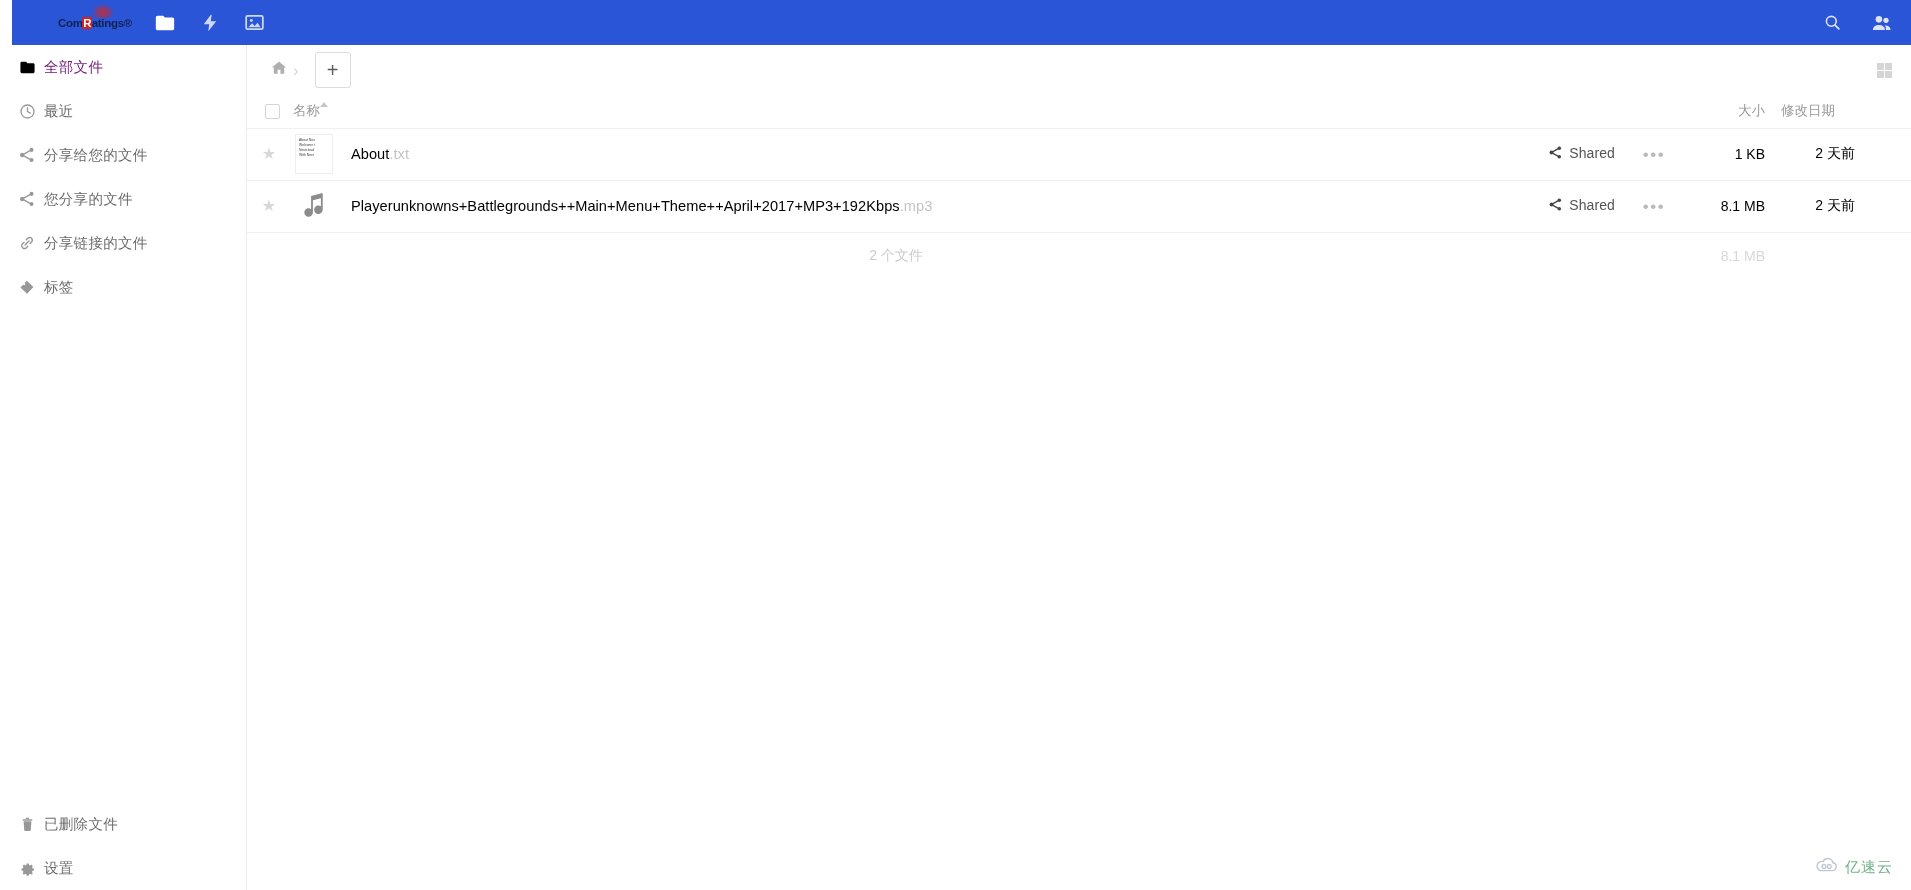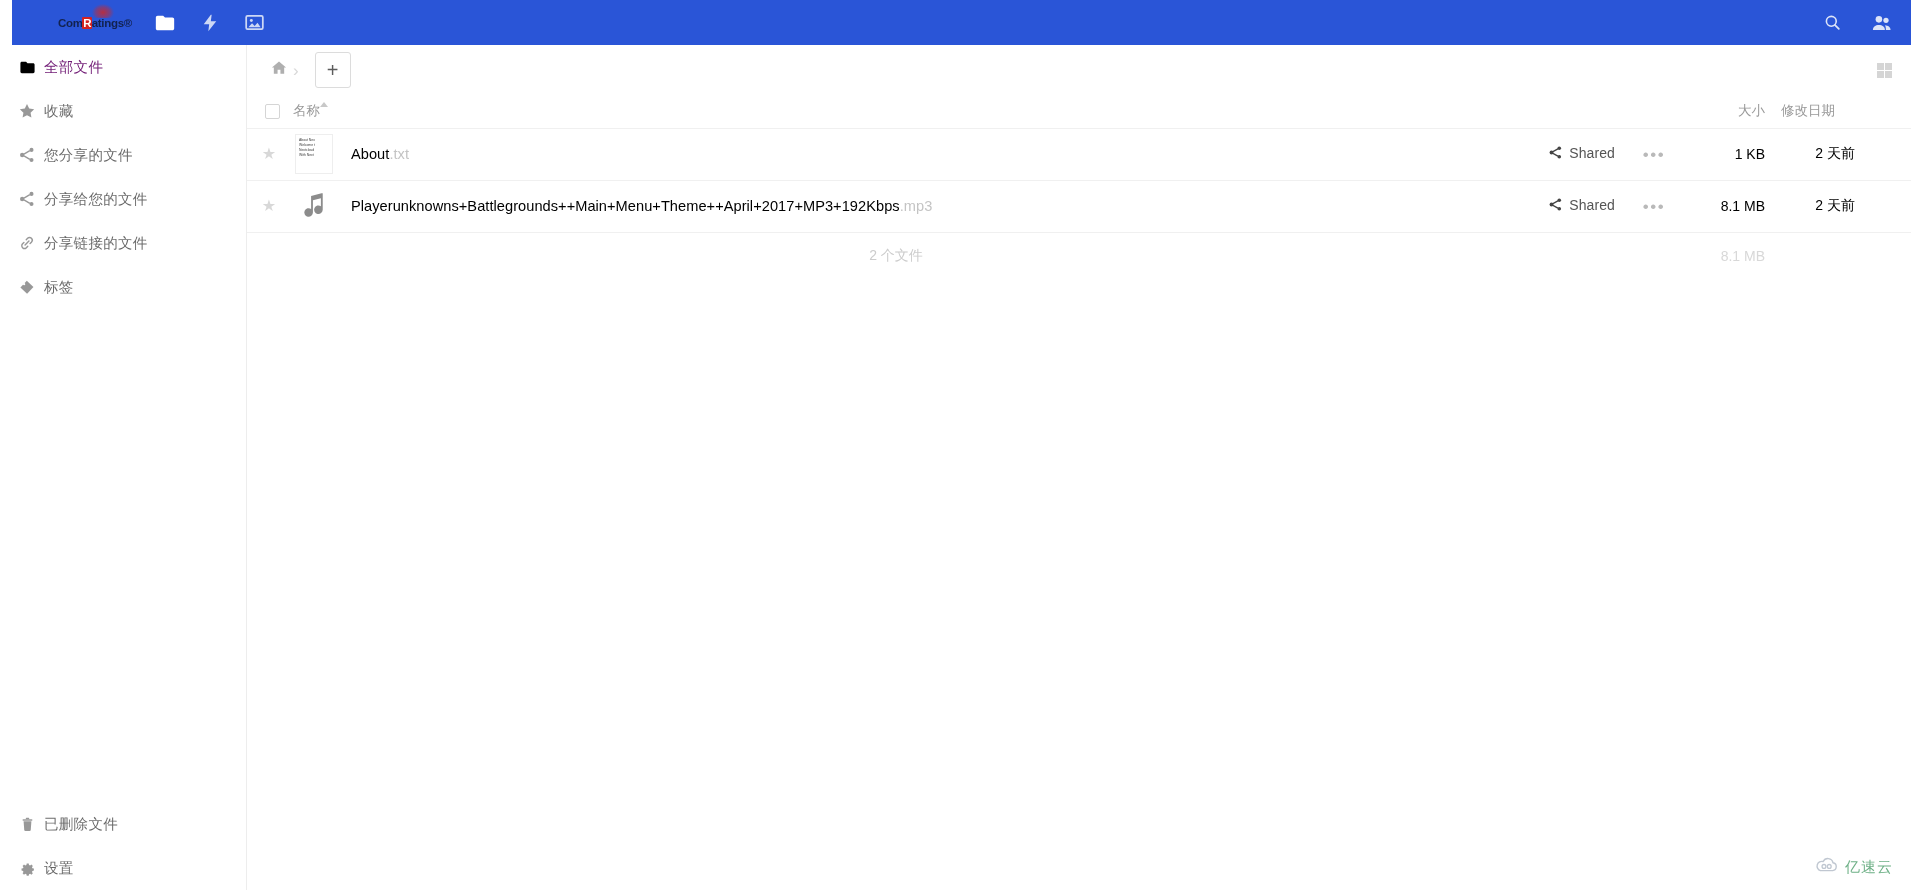--- a/index.html
+++ b/index.html
@@ -526,54 +526,55 @@
 
     <li class="nav-item selected">
       <span class="nav-icon">
         <svg width="17" height="17" viewBox="0 0 24 24">
             <path fill="#000000" d="M10 4H4c-1.1 0-2 .9-2 2v12c0 1.1.9 2 2 2h16c1.1 0 2-.9 2-2V8c0-1.1-.9-2-2-2h-8l-2-2z"></path>
           </svg>
       </span>
       <span class="nav-label">全部文件</span>
     </li>
 
-
     <li class="nav-item">
       <span class="nav-icon">
-        <svg width="18" height="18" viewBox="0 0 24 24">
-            <path fill="#555" d="M12 2.6l2.95 5.98 6.6.96-4.78 4.65 1.13 6.57L12 17.66l-5.9 3.1 1.13-6.57L2.45 9.54l6.6-.96z"></path>
-          </svg>
-      </span>
-      <span class="nav-label">收藏</span>
+        <svg width="17" height="17" viewBox="0 0 24 24">
+          <circle cx="12" cy="12" r="9.2" fill="none" stroke="#555" stroke-width="1.9"></circle>
+          <path d="M12 6.6V12l4 2.3" fill="none" stroke="#555" stroke-width="1.9" stroke-linecap="round" stroke-linejoin="round"></path>
+        </svg>
+      </span>
+      <span class="nav-label">最近</span>
     </li>
+
 
     <li class="nav-item">
       <span class="nav-icon">
         <svg width="18" height="18" viewBox="0 0 24 24">
           <circle cx="18" cy="5.2" r="2.7" fill="#555"></circle>
           <circle cx="5.6" cy="12" r="2.9" fill="#555"></circle>
           <circle cx="18" cy="18.8" r="2.7" fill="#555"></circle>
           <line x1="7.9" y1="10.7" x2="15.8" y2="6.3" stroke="#555" stroke-width="1.9"></line>
           <line x1="7.9" y1="13.3" x2="15.8" y2="17.7" stroke="#555" stroke-width="1.9"></line>
         </svg>
       </span>
-      <span class="nav-label">您分享的文件</span>
+      <span class="nav-label">分享给您的文件</span>
     </li>
 
     <li class="nav-item">
       <span class="nav-icon">
         <svg width="18" height="18" viewBox="0 0 24 24">
           <circle cx="18" cy="5.2" r="2.7" fill="#555"></circle>
           <circle cx="5.6" cy="12" r="2.9" fill="#555"></circle>
           <circle cx="18" cy="18.8" r="2.7" fill="#555"></circle>
           <line x1="7.9" y1="10.7" x2="15.8" y2="6.3" stroke="#555" stroke-width="1.9"></line>
           <line x1="7.9" y1="13.3" x2="15.8" y2="17.7" stroke="#555" stroke-width="1.9"></line>
         </svg>
       </span>
-      <span class="nav-label">分享给您的文件</span>
+      <span class="nav-label">您分享的文件</span>
     </li>
 
     <li class="nav-item">
       <span class="nav-icon">
         <svg width="18" height="18" viewBox="0 0 24 24">
           <path d="M9.4 14.6l5.2-5.2" stroke="#555" stroke-width="1.9" stroke-linecap="round"></path>
           <path d="M11 7.6l1.8-1.8a3.6 3.6 0 015.1 5.1l-1.8 1.8" fill="none" stroke="#555" stroke-width="1.9" stroke-linecap="round"></path>
           <path d="M13 16.4l-1.8 1.8a3.6 3.6 0 01-5.1-5.1l1.8-1.8" fill="none" stroke="#555" stroke-width="1.9" stroke-linecap="round"></path>
         </svg>
       </span>

